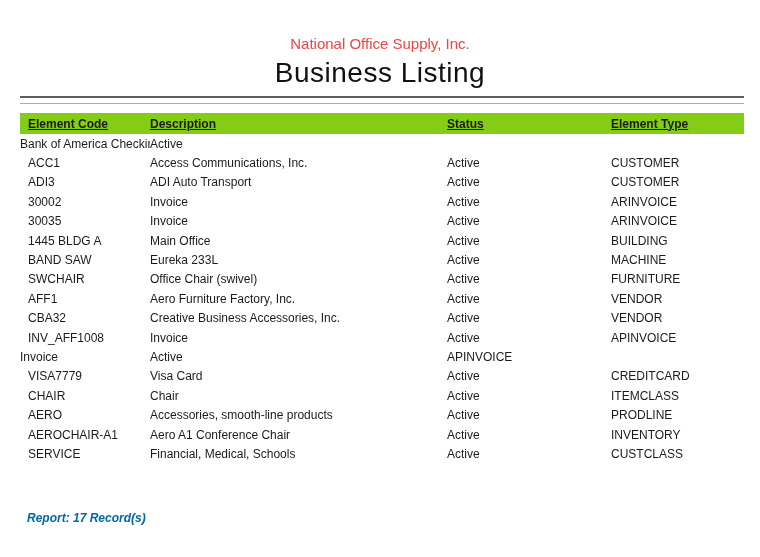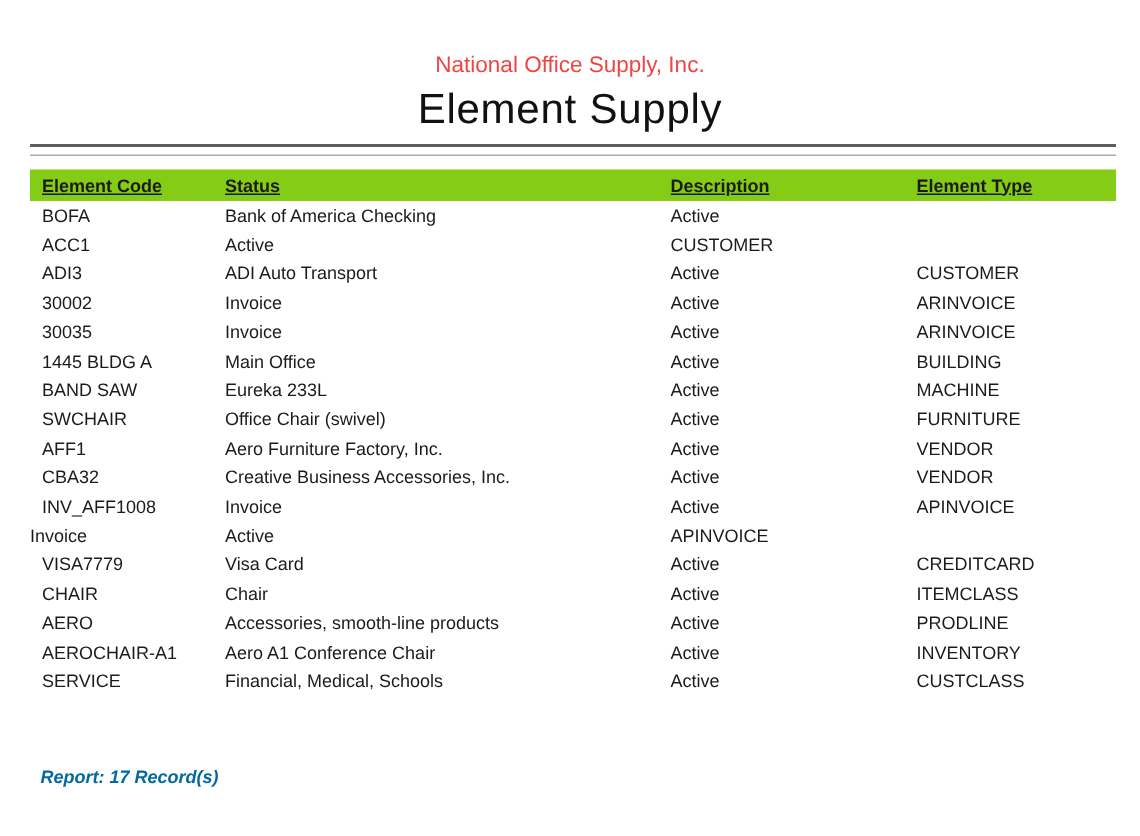--- a/index.html
+++ b/index.html
@@ -90,40 +90,40 @@
     color: #0369a1;
   }
 </style>
 </head>
 <body>
 
 <div class="page">
 
   <div class="company">National Office Supply, Inc.</div>
 
-  <div class="title">Element Supply</div>
+  <div class="title">Business Listing</div>
 
   <div class="separator"></div>
 
   <div class="thead grid-cols">
     <div class="cell c1">Element Code</div>
+    <div class="cell c2">Description</div>
     <div class="cell c3">Status</div>
-    <div class="cell c2">Description</div>
     <div class="cell c4">Element Type</div>
   </div>
 
   <div class="tbody">
     <div class="trow grid-cols">
-      <div class="cell c1">BOFA</div>
       <div class="cell c2">Bank of America Checking</div>
       <div class="cell c3">Active</div>
     </div>
 
     <div class="trow grid-cols">
       <div class="cell c1">ACC1</div>
+      <div class="cell c2">Access Communications, Inc.</div>
       <div class="cell c3">Active</div>
       <div class="cell c4">CUSTOMER</div>
     </div>
 
     <div class="trow grid-cols">
       <div class="cell c1">ADI3</div>
       <div class="cell c2">ADI Auto Transport</div>
       <div class="cell c3">Active</div>
       <div class="cell c4">CUSTOMER</div>
     </div>

